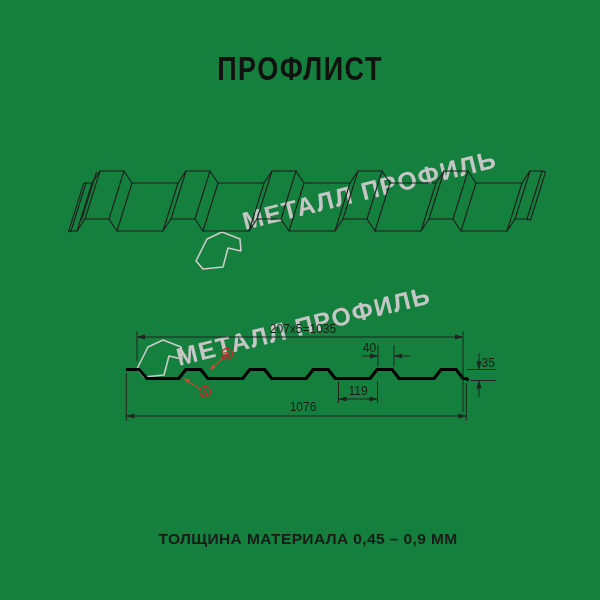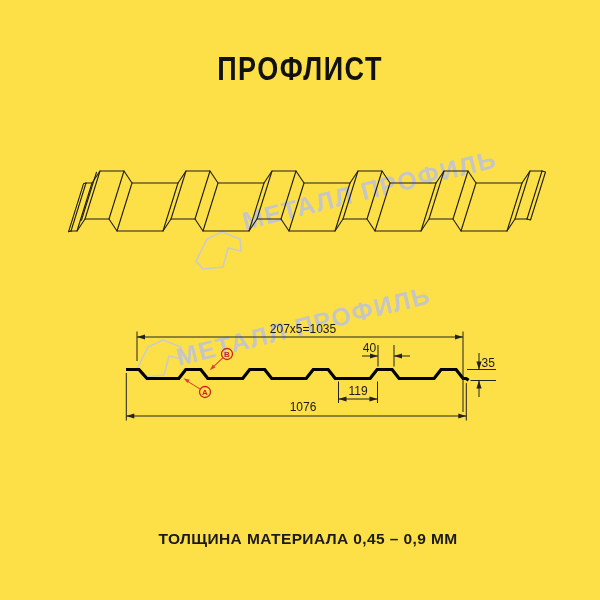--- a/index.html
+++ b/index.html
@@ -1,17 +1,17 @@
 <!DOCTYPE html>
 <html><head>
 <meta charset="utf-8">
 <style>
   html,body{margin:0;padding:0;background:#f3f4f6;}
   .page{
-    position:relative;width:600px;height:600px;background:#fde047;
+    position:relative;width:600px;height:600px;background:#15803d;
     font-family:"Liberation Sans", sans-serif;overflow:hidden;margin:0 auto;
   }
   .title{
     position:absolute;top:50px;left:0;width:600px;text-align:center;
     font-size:27px;font-weight:800;letter-spacing:1.5px;color:#111;
     transform:scaleY(1.25);transform-origin:50% 0;
   }
   .subtitle{
     position:absolute;top:86px;left:0;width:600px;text-align:center;
     font-size:13px;font-weight:700;letter-spacing:.6px;color:#1a1a1a;

